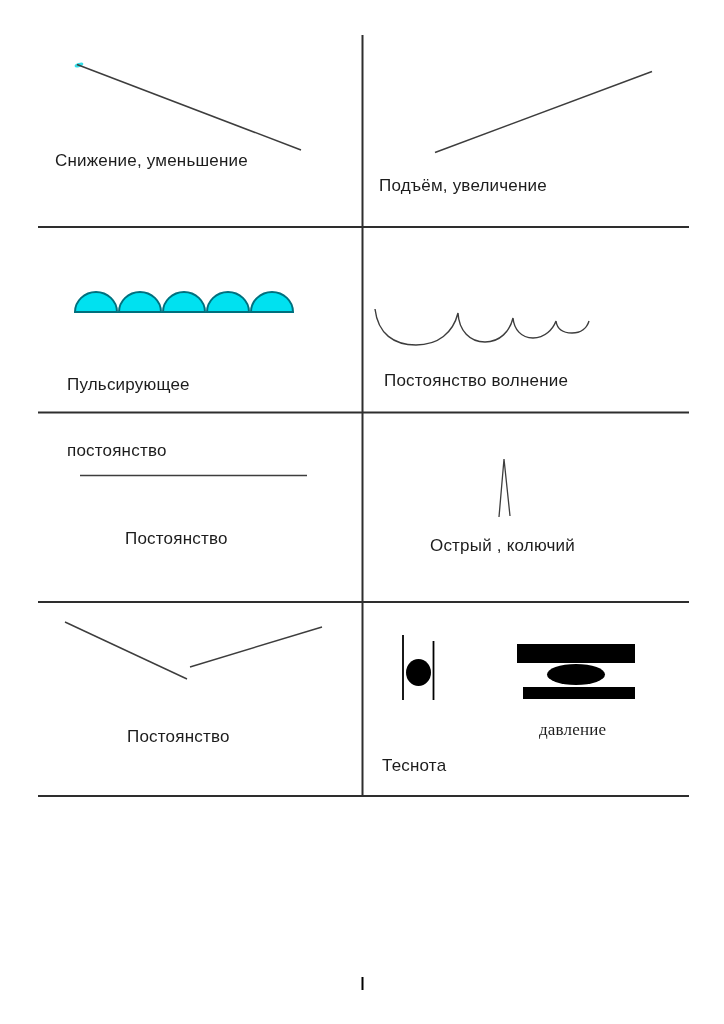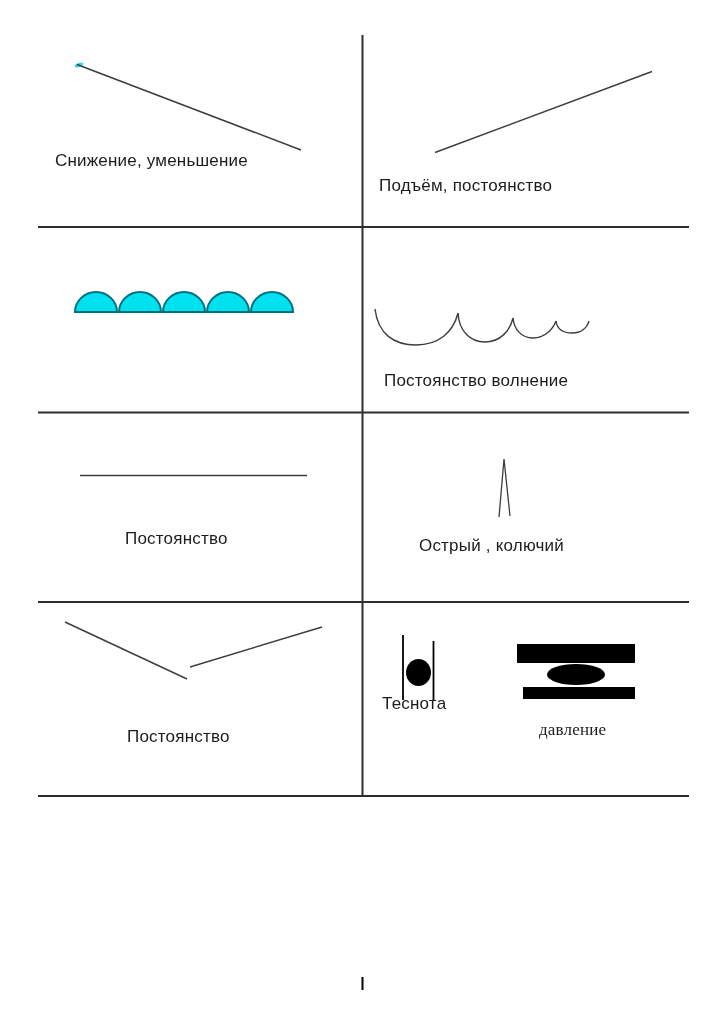--- a/index.html
+++ b/index.html
@@ -16,23 +16,23 @@
   .lbl{
     position:absolute;
     font-size:17px;line-height:22px;letter-spacing:0.2px;
     color:var(--text-color);white-space:pre;
   }
   #lbl-decline    {left:55px;  top:150px;}
   #lbl-rise       {left:379px; top:175px;}
   #lbl-pulsating  {left:67px;  top:330px;}
   #lbl-damped     {left:384px; top:370px;}
   #lbl-constancy  {left:125px; top:528px;}
-  #lbl-sharp      {left:419px; top:535px;}
+  #lbl-sharp      {left:430px; top:535px;}
   #lbl-destruction{left:127px; top:726px;}
-  #lbl-crowding   {left:382px; top:693px;}
+  #lbl-crowding   {left:382px; top:755px;}
   #lbl-pressure   {left:539px; top:719px;font-family:Liberation Serif, serif;}
 </style>
 </head>
 <body>
 
 <div class="stage">
 
   <svg class="layer" viewBox="0 0 724 1024" xmlns="http://www.w3.org/2000/svg">
 
     <g>
@@ -92,22 +92,26 @@
       <rect x="523" y="687" width="112" height="12" fill="#000000"></rect>
     </g>
 
     <g>
       <line x1="362.5" y1="977" x2="362.5" y2="990" stroke-width="2" stroke="#000000"></line>
     </g>
   </svg>
 
   <div class="lbl" id="lbl-decline">Снижение, уменьшение</div>
 
-  <div class="lbl" id="lbl-rise">Подъём, постоянство</div>
+  <div class="lbl" id="lbl-rise">Подъём, увеличение</div>
 
+  <div class="lbl" id="lbl-pulsating">
+    <div>Пульсирующее</div>
+    <div>постоянство</div>
+  </div>
 
   <div class="lbl" id="lbl-damped">Постоянство волнение</div>
 
   <div class="lbl" id="lbl-constancy">Постоянство</div>
 
   <div class="lbl" id="lbl-sharp">Острый , колючий</div>
 
   <div class="lbl" id="lbl-destruction">Постоянство</div>
 
   <div class="lbl" id="lbl-crowding">Теснота</div>

